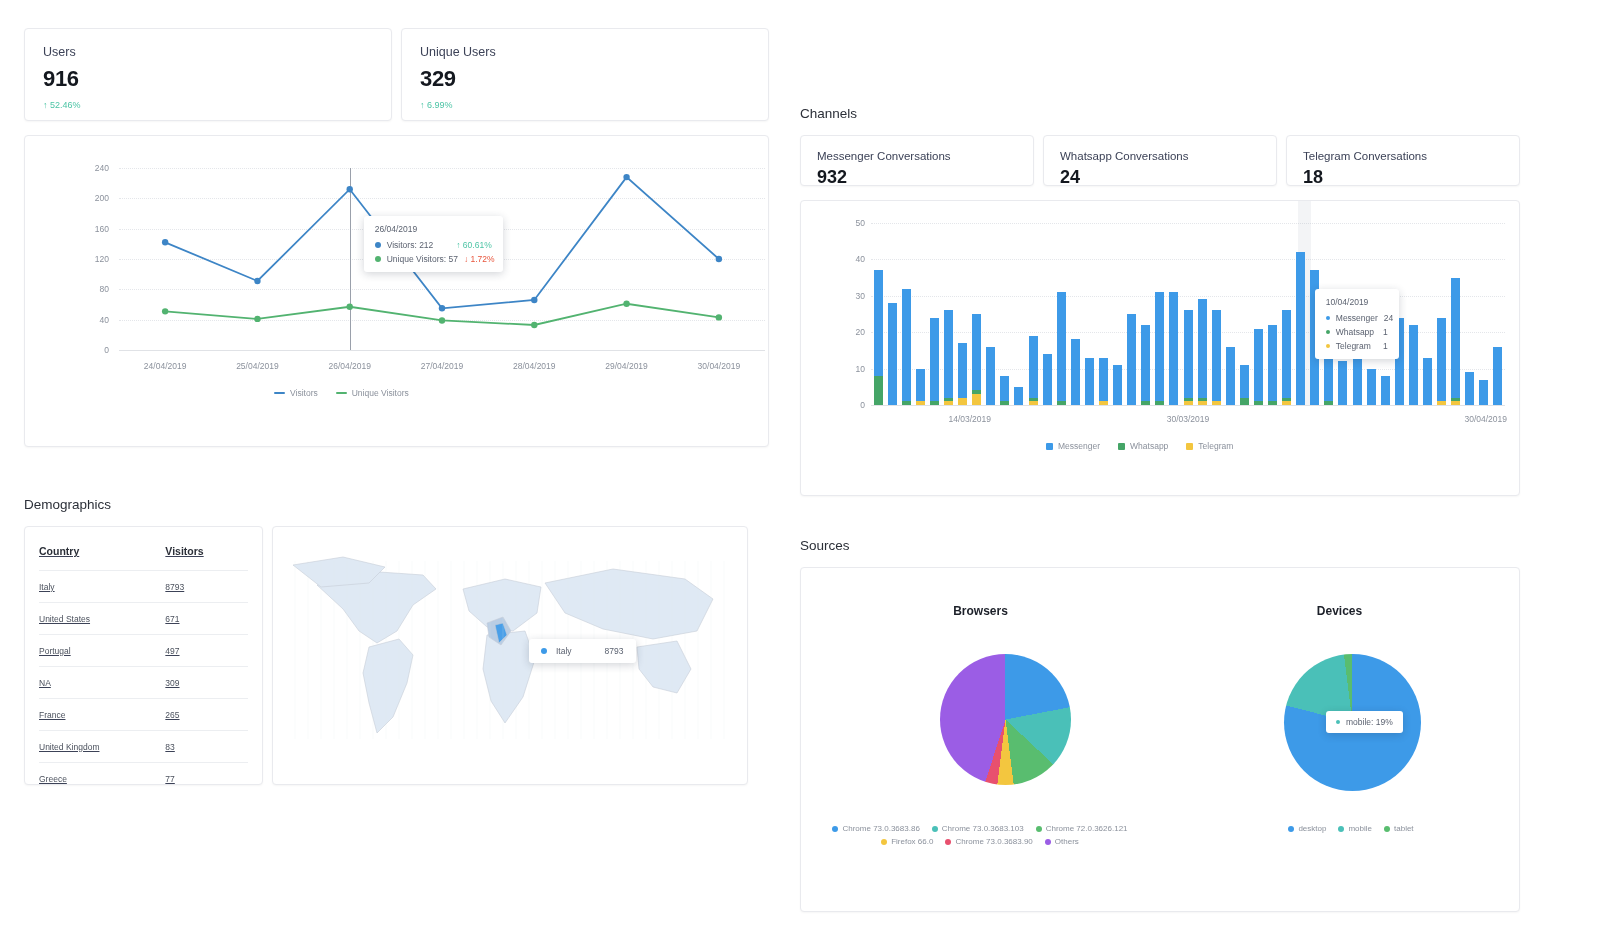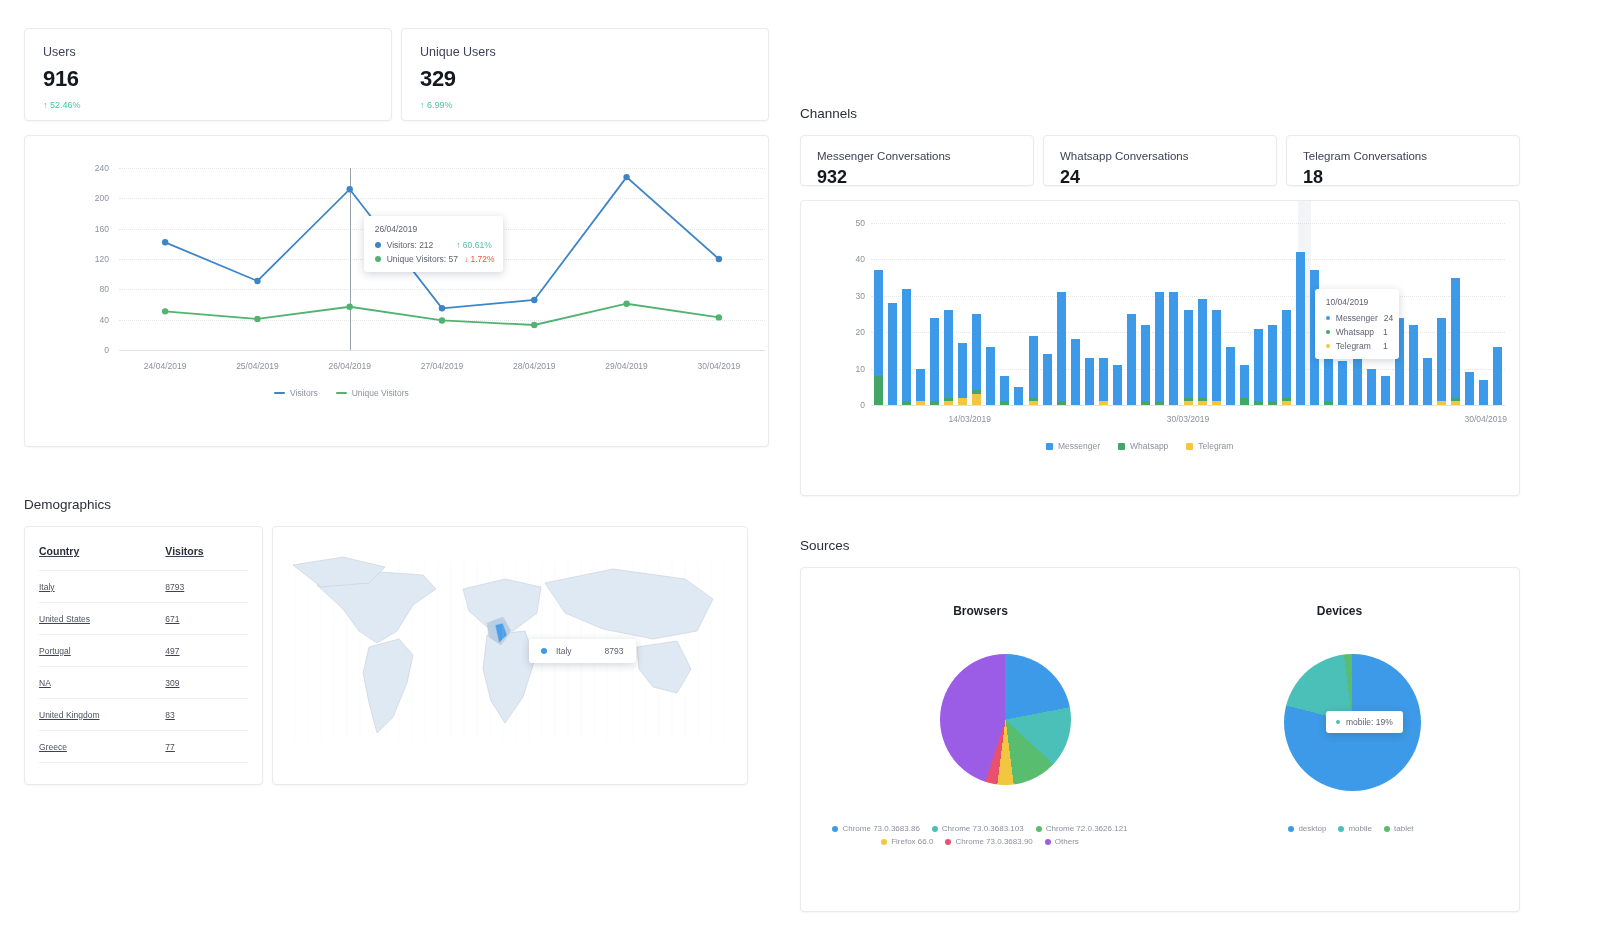--- a/index.html
+++ b/index.html
@@ -200,20 +200,24 @@
                 <td>United States</td>
                 <td>671</td>
               </tr>
               <tr>
                 <td>Portugal</td>
                 <td>497</td>
               </tr>
               <tr>
                 <td>NA</td>
                 <td>309</td>
+              </tr>
+              <tr>
+                <td>France</td>
+                <td>265</td>
               </tr>
               <tr>
                 <td>United Kingdom</td>
                 <td>83</td>
               </tr>
               <tr>
                 <td>Greece</td>
                 <td>77</td>
               </tr>
             </tbody>

